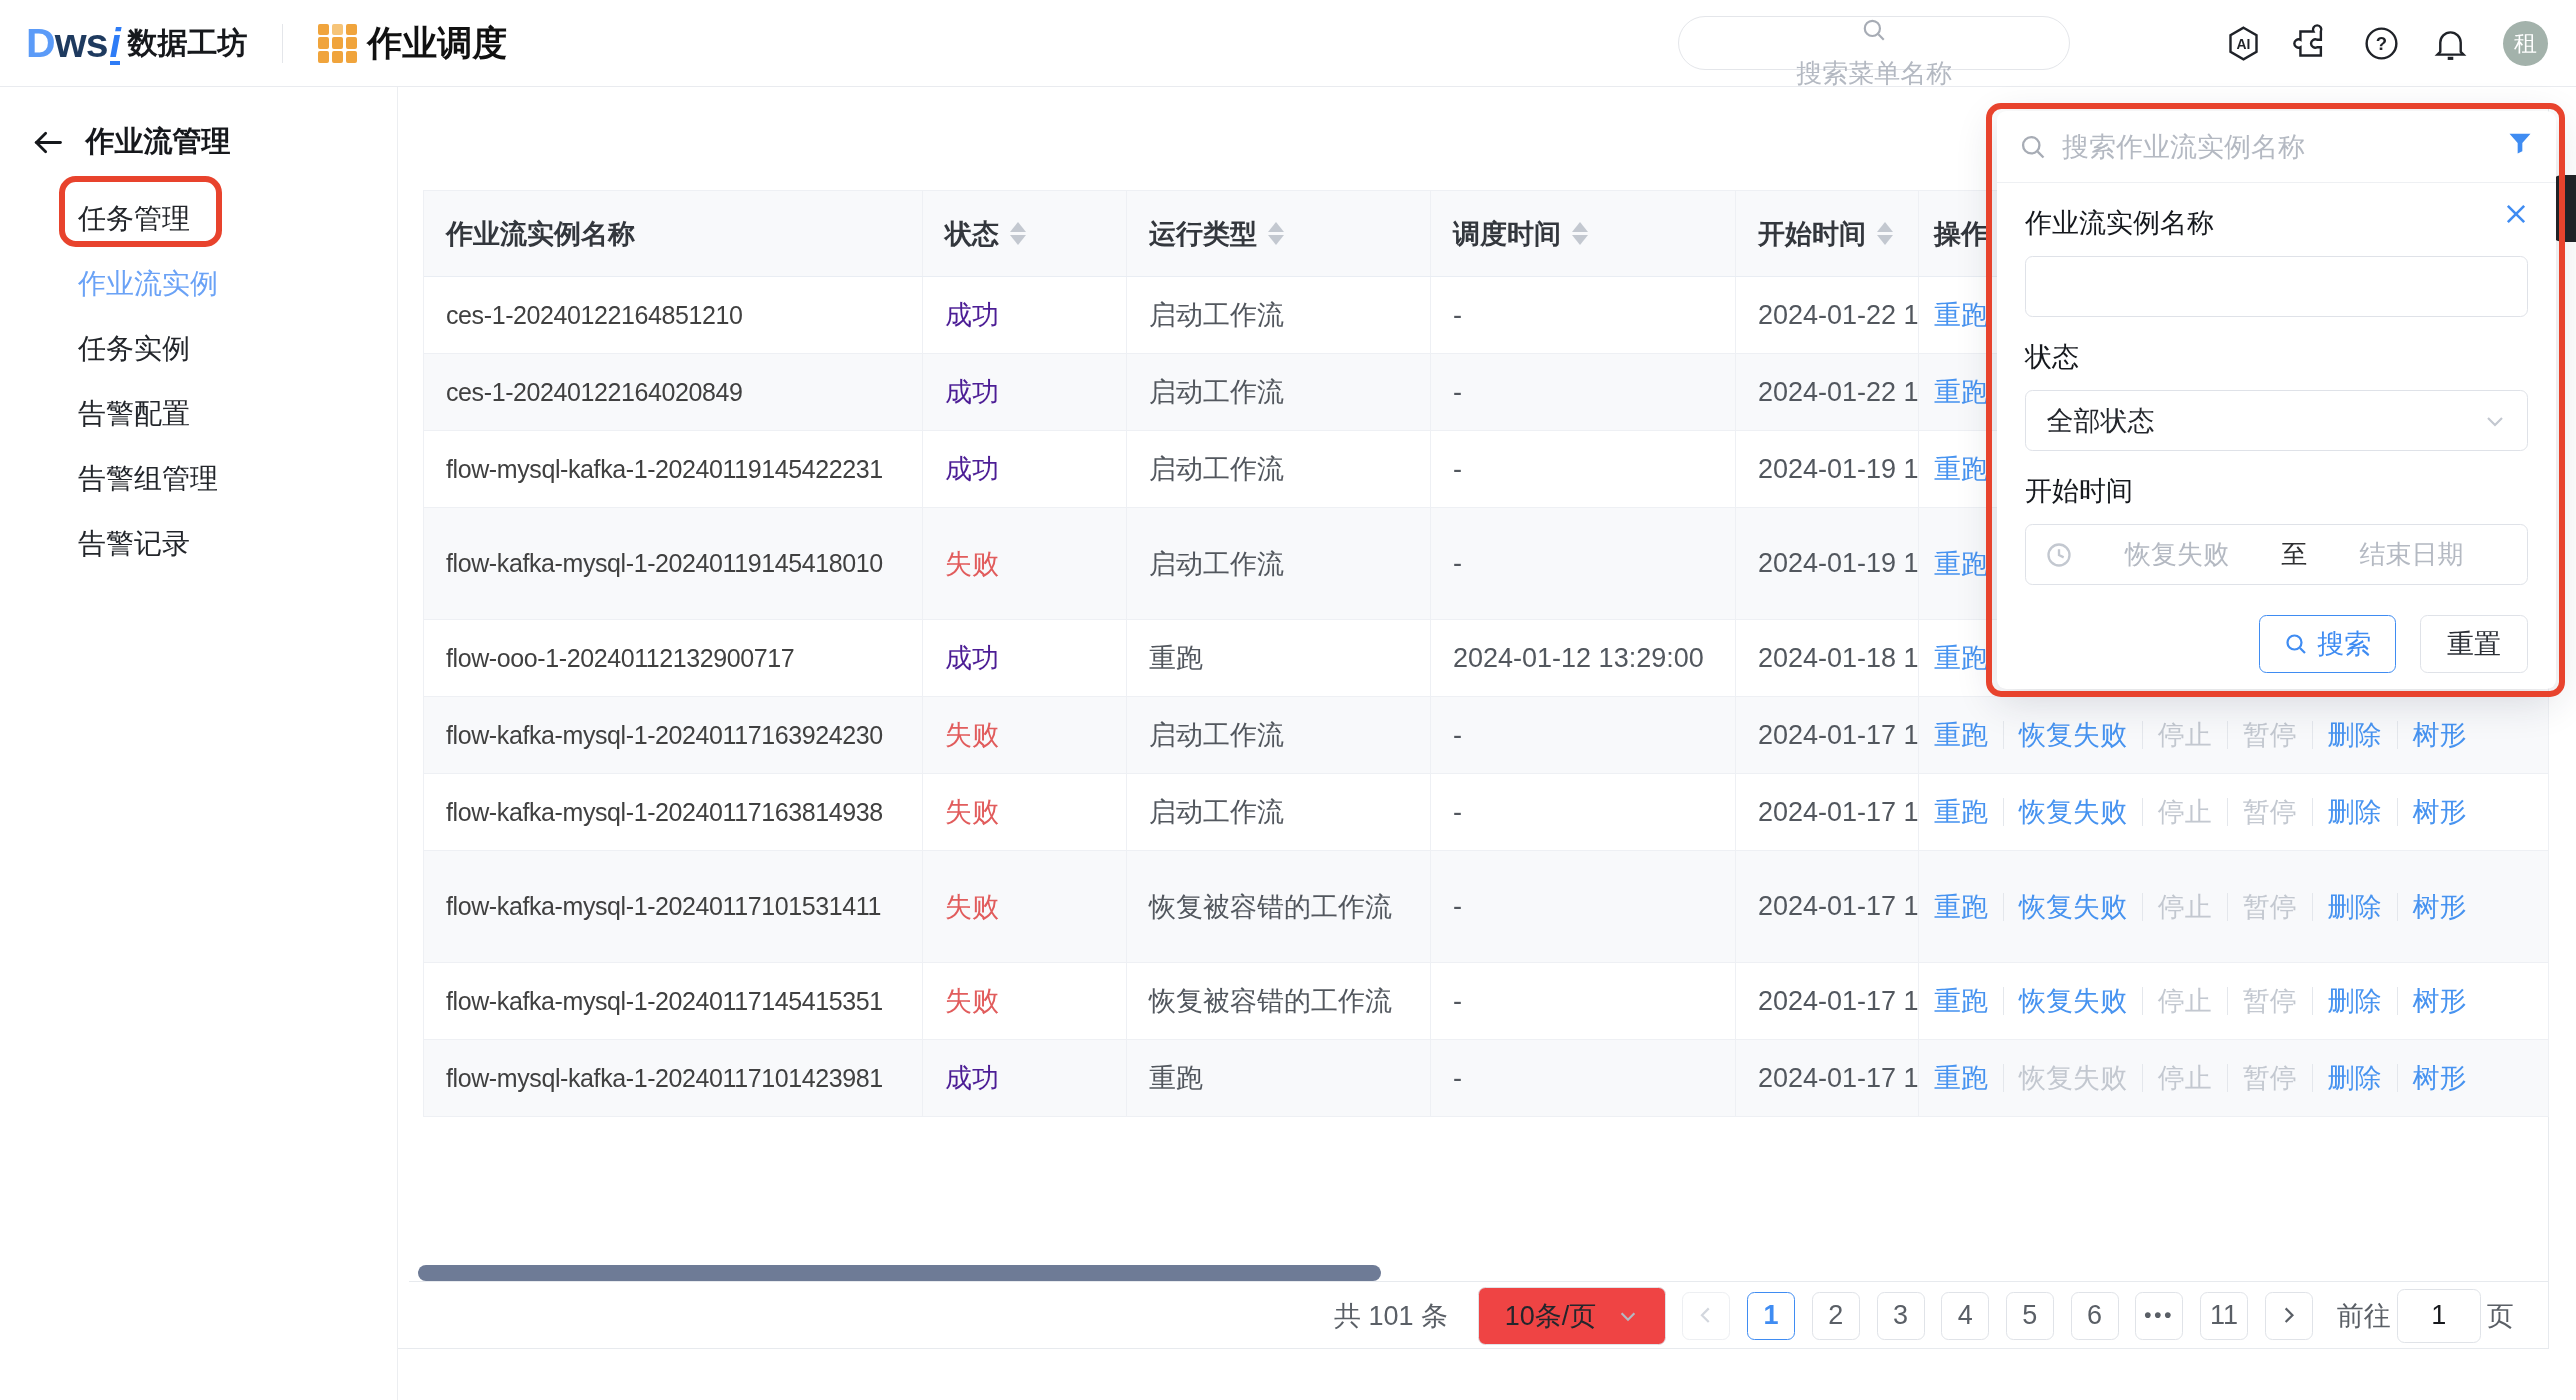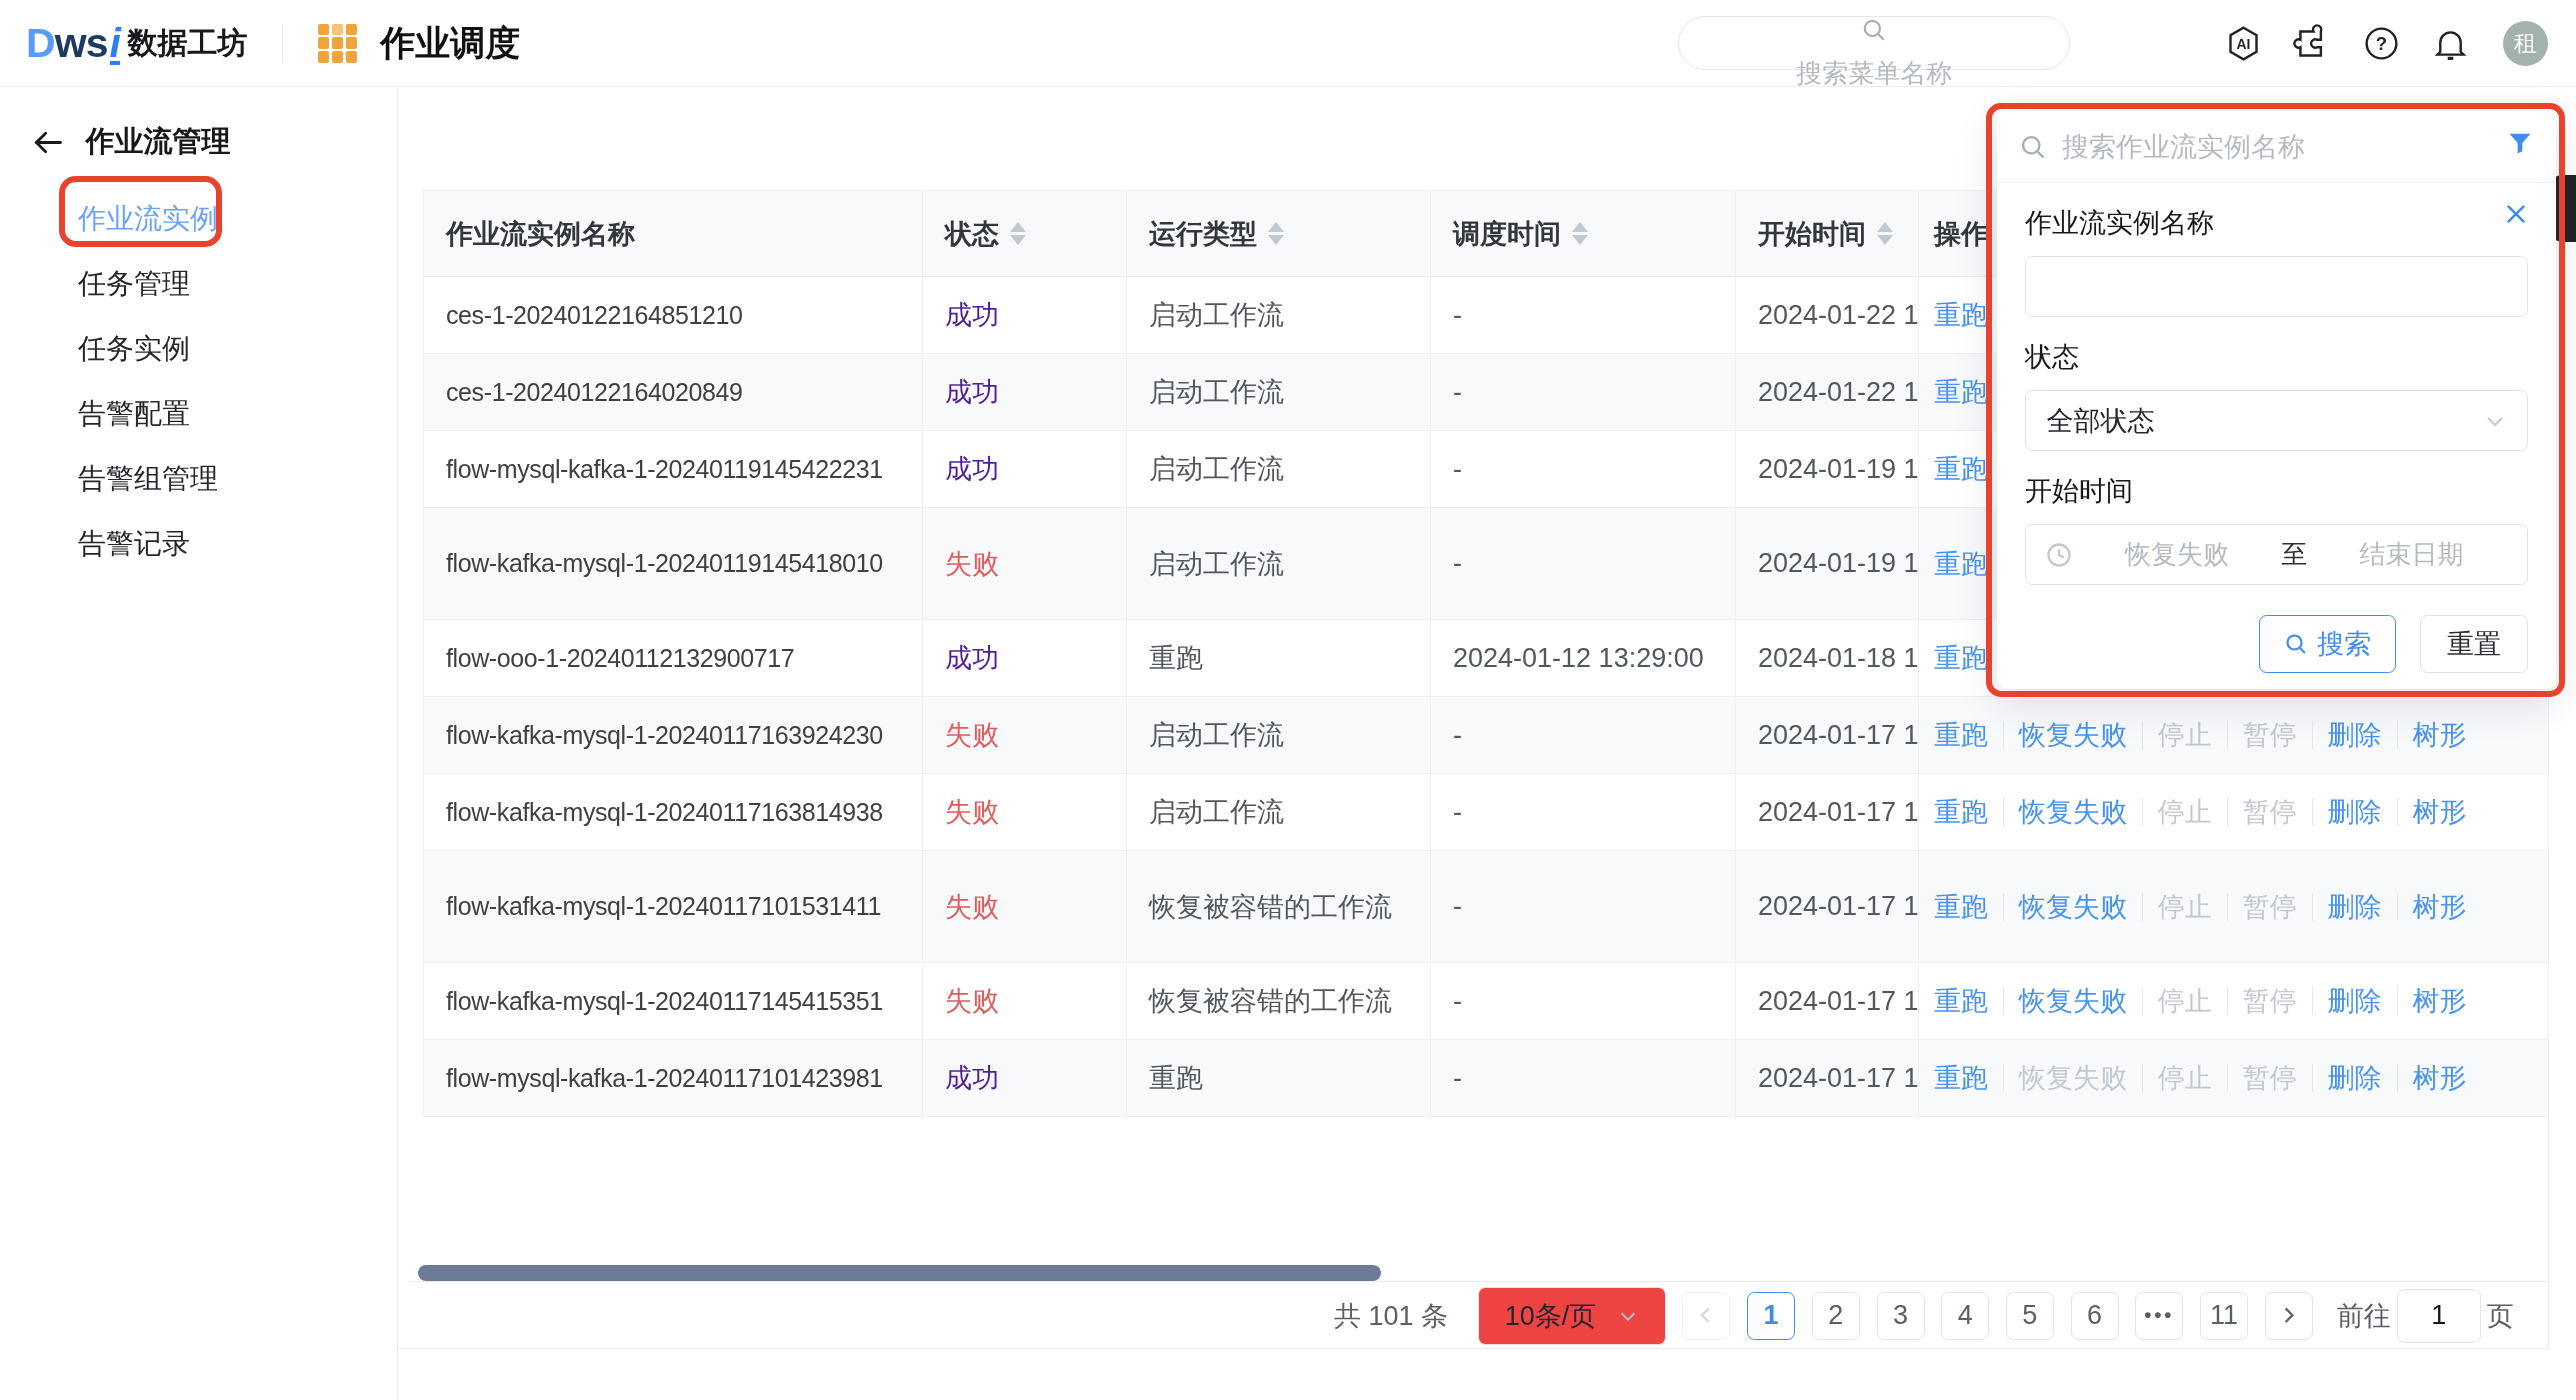--- a/index.html
+++ b/index.html
@@ -15,21 +15,21 @@
   .logo{display:flex;align-items:baseline;font-weight:800;font-size:41px;letter-spacing:-0.9px;}
   .logo .ld{color:#5b9bf8;}
   .logo .lws{color:#1e3a5f;}
   .logo .li{color:#2e7cf6;font-style:italic;margin-left:1.9px;border-bottom:4.6px solid #2e7cf6;line-height:0.9;}
   .brand{font-size:30px;font-weight:600;color:#16181c;margin-left:7.4px;}
   .tb-divider{width:0.9px;height:39px;background:#e4e6ea;margin:0 35px;}
   .app-icon{width:39px;height:39px;display:grid;grid-template-columns:repeat(3,1fr);
     grid-template-rows:repeat(3,1fr);gap:2.8px;}
   .app-icon i{background:#f0a43c;border-radius:1.9px;}
   .app-icon i.lite{background:#f6c478;}
-  .app-title{font-size:35px;font-weight:700;color:#111;margin-left:23px;}
+  .app-title{font-size:35px;font-weight:700;color:#111;margin-left:10px;}
   .top-search{margin-left:auto;margin-right:153px;width:392px;height:54px;
     border:1.9px solid #e4e6ea;border-radius:29px;display:flex;align-items:center;
     gap:13px;padding:0 20.4px;box-sizing:border-box;color:#b4b9c2;font-size:26px;background:#fff;flex-direction:column;}
   .top-icons{display:flex;align-items:center;gap:28px;color:#1f2228;}
   .tico{width:41px;height:41px;display:flex;align-items:center;justify-content:center;}
   .avatar{width:45px;height:45px;border-radius:50%;background:#a3b2ab;color:#fff;
     font-size:23px;display:flex;align-items:center;justify-content:center;margin-left:3.7px;}
   
   .sidebar{position:absolute;top:87px;left:0;width:397px;bottom:0;background:#fff;
     border-right:0.9px solid #eceef1;z-index:3;}
@@ -184,22 +184,22 @@
   <div class="sidebar-head">
     <span class="back-ico">
       <svg width="37" height="37" viewBox="0 0 40 40" fill="none" stroke="#16181c" stroke-width="3" stroke-linecap="round">
           <line x1="34" y1="20" x2="8" y2="20"></line>
           <polyline points="18,10 8,20 18,30" fill="none"></polyline>
         </svg>
     </span>
     <span class="sb-title">作业流管理</span>
   </div>
   <div class="menu" id="sidebar-menu">
+      <div class="menu-item">任务管理</div>
       <div class="menu-item active">作业流实例</div>
-      <div class="menu-item">任务管理</div>
       <div class="menu-item">任务实例</div>
       <div class="menu-item">告警配置</div>
       <div class="menu-item">告警组管理</div>
       <div class="menu-item">告警记录</div>
     </div>
 </div>
 
 <div class="right-border"></div>
 <div class="bottom-border"></div>
 

